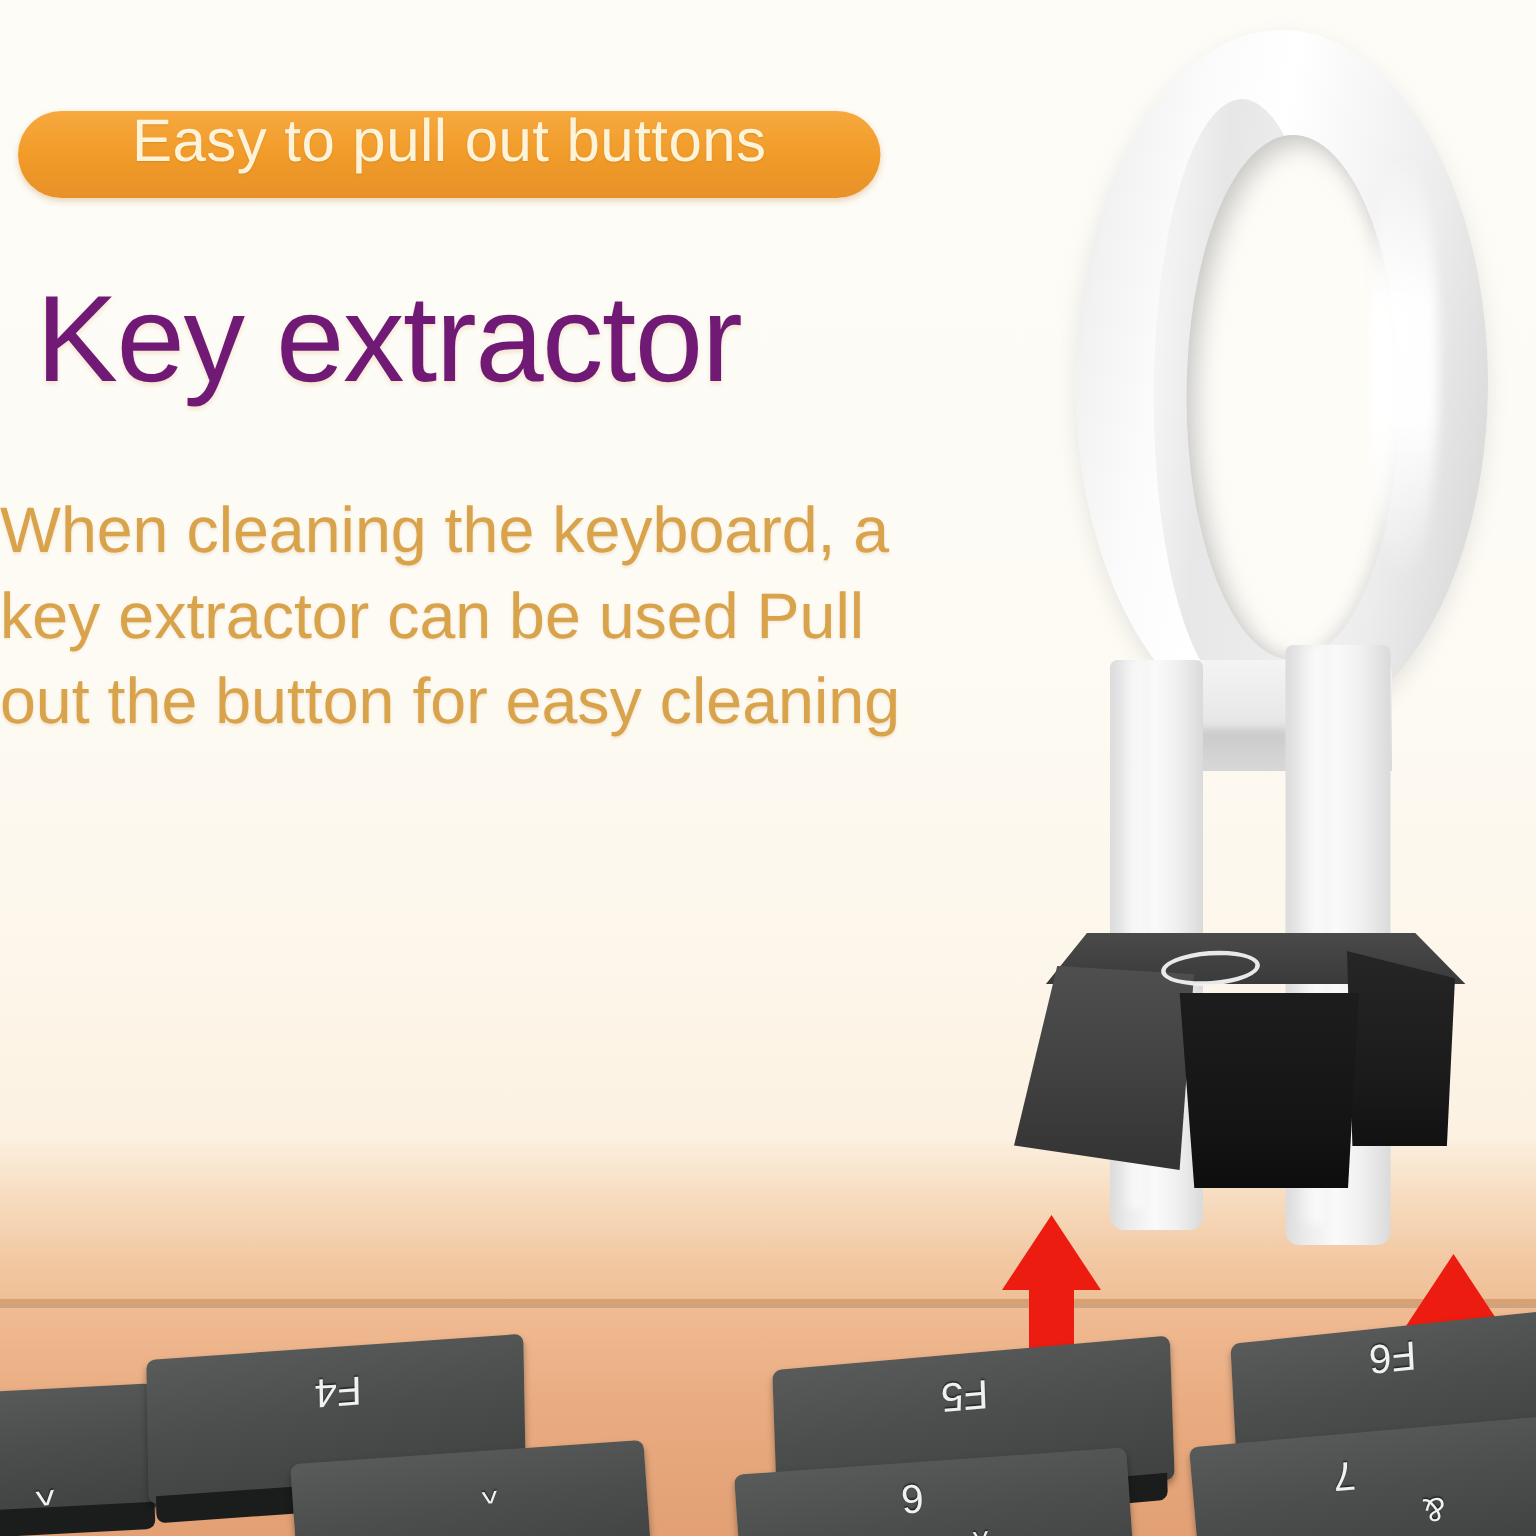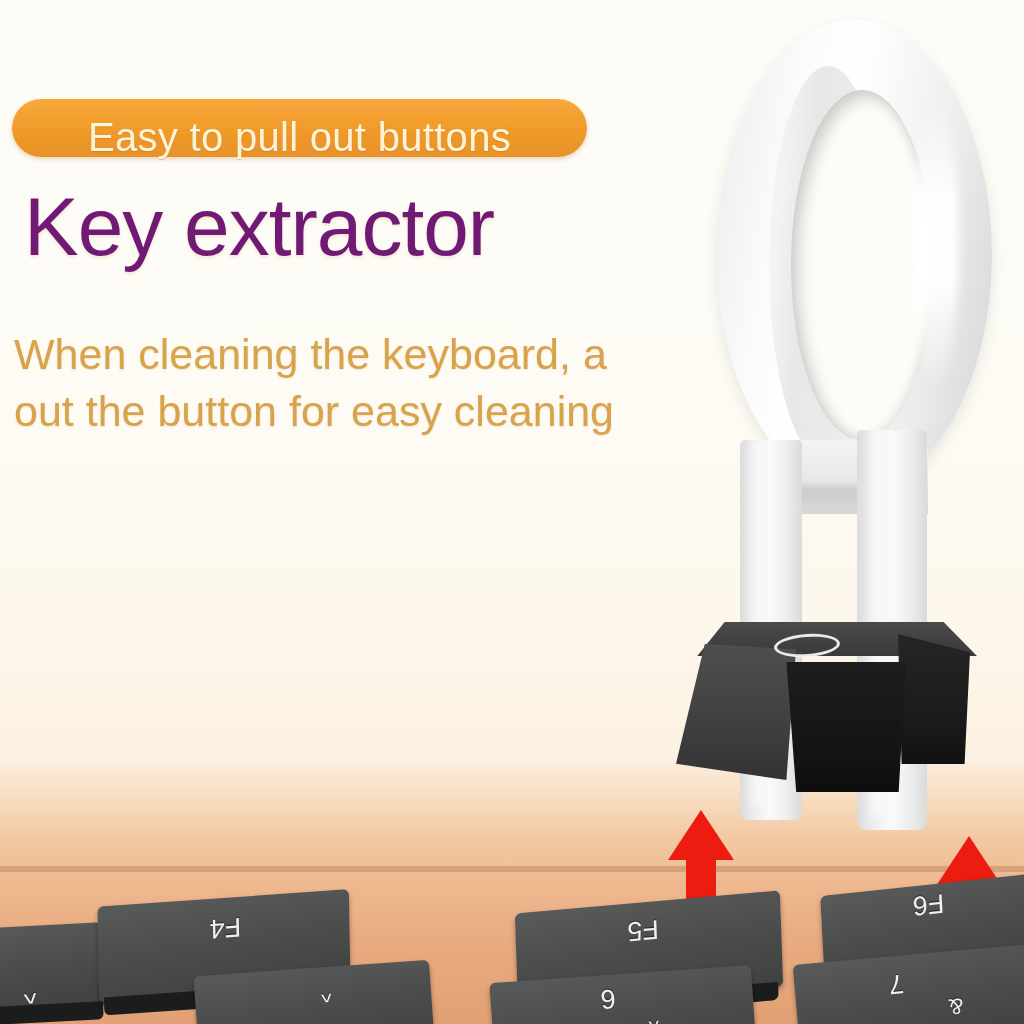--- a/index.html
+++ b/index.html
@@ -63,23 +63,22 @@
 
   
   .badge {
     position: absolute;
     left: 12px; top: 74px;
     width: 575px; height: 58px;
     border-radius: 30px;
     background: linear-gradient(180deg, #f7a93e 0%, #f09a28 55%, #e8912a 100%);
     box-shadow: 0 2px 4px rgba(190,120,30,.30);
     display: flex;
-    align-items: flex-end;
+    align-items: flex-start;
     justify-content: center;
-    margin-top: 25px;
   }
   .badge-text {
     color: #fdf3d8;
     font-size: 40px;
     line-height: 1;
     letter-spacing: .3px;
     white-space: nowrap;
     text-shadow: 0 1px 1px rgba(170,105,20,.35);
   }
 
@@ -90,21 +89,21 @@
     font-size: 82px;
     line-height: 1.05;
     color: #701a75;
     letter-spacing: -1px;
     white-space: nowrap;
     text-shadow: 0 2px 3px rgba(200,140,60,.20);
   }
 
   .body-copy {
     position: absolute;
-    left: 14px; top: 326px;
+    left: 0; top: 326px;
     width: 720px;
     font-size: 43px;
     line-height: 1.32;
     color: #d9a34c;
     text-shadow: 0 1px 2px rgba(190,150,90,.22);
   }
   .body-copy .line { display: block; white-space: nowrap; }
 
   
   .tool {
@@ -307,20 +306,21 @@
   <div class="plate-well"></div>
 
   <div class="badge">
     <span class="badge-text">Easy to pull out buttons</span>
   </div>
 
   <div class="headline">Key extractor</div>
 
   <div class="body-copy">
     <span class="line">When cleaning the keyboard, a</span>
+    <span class="line">key extractor can be used Pull</span>
     <span class="line">out the button for easy cleaning</span>
   </div>
 
   <div class="tool">
     <div class="ring-outer">
       <div class="ring-wall"></div>
       <div class="ring-inner"></div>
       <div class="ring-gloss"></div>
     </div>
     <div class="crossbar"></div>

